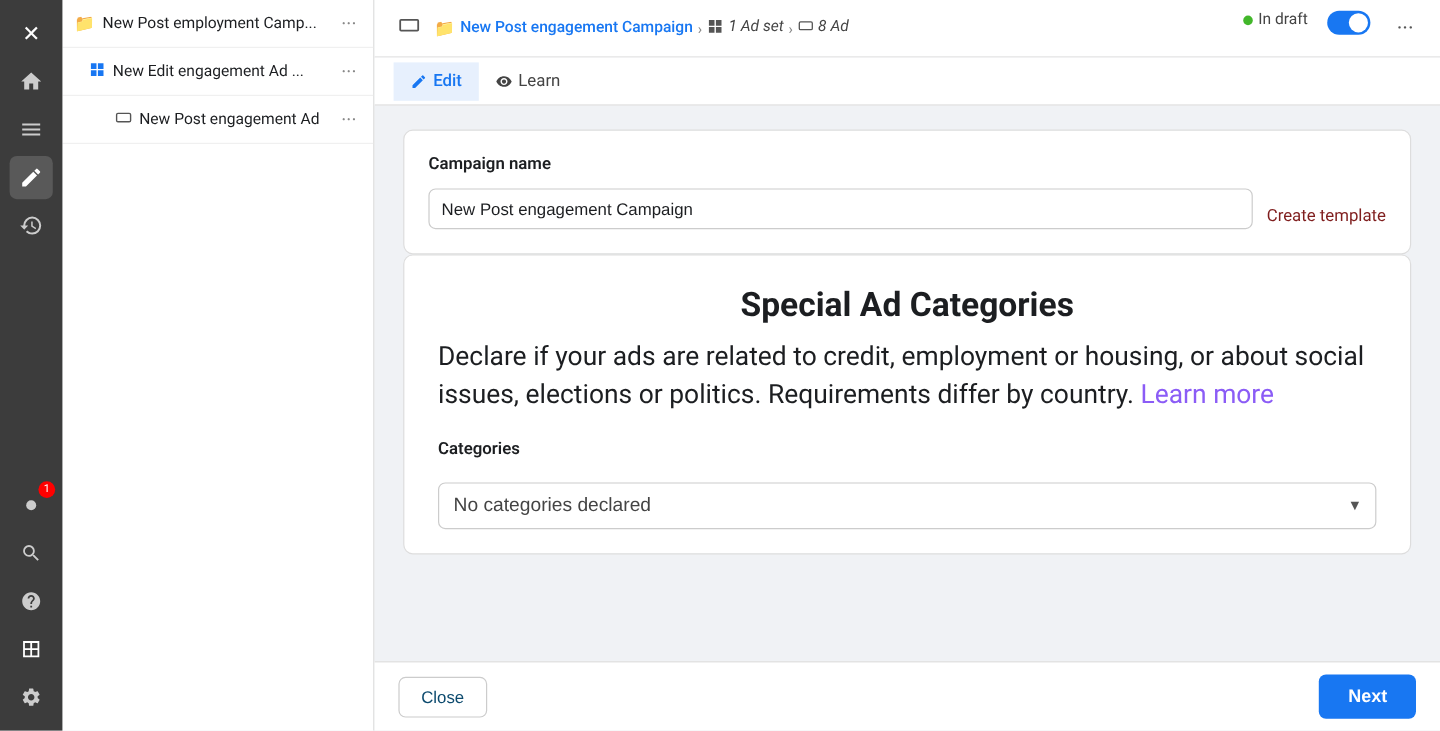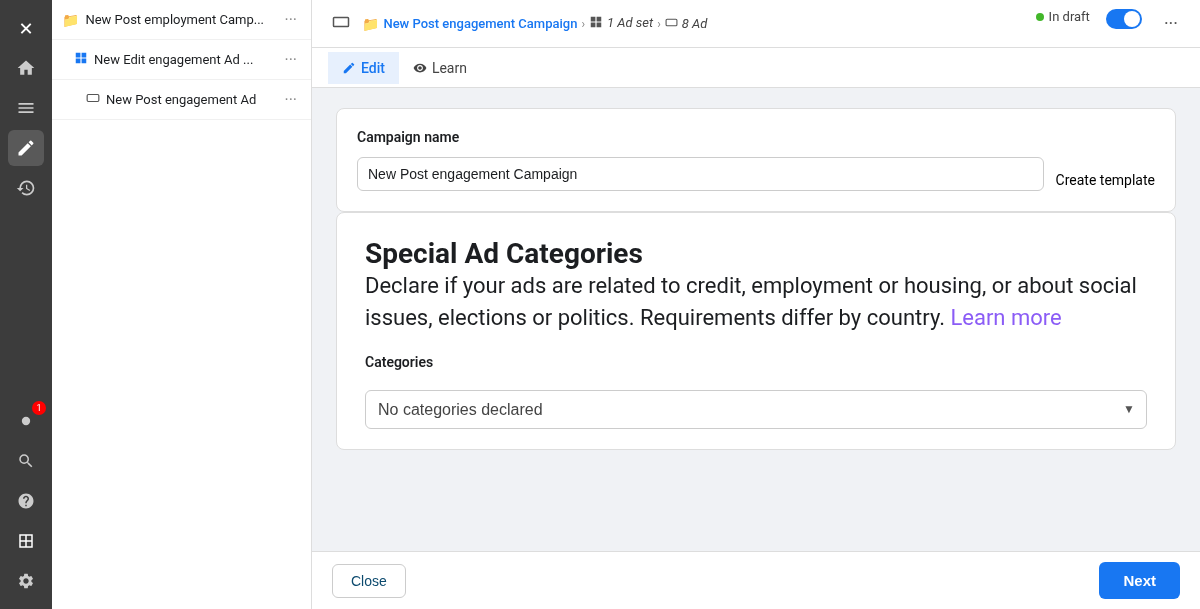--- a/index.html
+++ b/index.html
@@ -56,21 +56,21 @@
       padding: 8px 10px;
       cursor: pointer;
       border-bottom: 1px solid #f0f0f0;
       gap: 6px;
     }
     .tree-item .tree-icon { font-size: 14px; color: #1877f2; flex-shrink: 0; }
     .tree-item .tree-label { font-size: 13px; color: #1c1e21; flex: 1; overflow: hidden; text-overflow: ellipsis; white-space: nowrap; }
     .tree-item .tree-more { font-size: 16px; color: #888; cursor: pointer; padding: 2px 4px; }
     .tree-item.level-1 { padding-left: 10px; }
     .tree-item.level-2 { padding-left: 22px; }
-    .tree-item.level-3 { padding-left: 34px; justify-content: space-between; }
+    .tree-item.level-3 { padding-left: 44px; justify-content: space-between; }
 
     
     .main-area {
       flex: 1;
       display: flex;
       flex-direction: column;
       overflow: hidden;
     }
 
     
@@ -177,38 +177,40 @@
       flex: 1;
       border: 1px solid #ccc;
       border-radius: 6px;
       padding: 8px 10px;
       font-size: 14px;
       color: #1c1e21;
       outline: none;
     }
     .link-btn {
       font-size: 14px;
-      color: #000000;
+      color: #7f1d1d;
       cursor: pointer;
       white-space: nowrap;
       text-decoration: none;
       margin-top: 12px;
     }
 
     
     .special-card {
       background: #fff;
       border: 1px solid #ddd;
       border-radius: 8px;
       padding: 24px 28px 20px;
     }
     .special-title {
       font-size: 28px;
       font-weight: 700;
       color: #1c1e21;
+      margin-bottom: 12px;
+      text-align: center;
     }
     .special-desc {
       font-size: 22px;
       color: #1c1e21;
       line-height: 1.45;
       margin-bottom: 20px;
     }
     .special-desc .learn-more {
       color: #8b5cf6;
       cursor: pointer;

